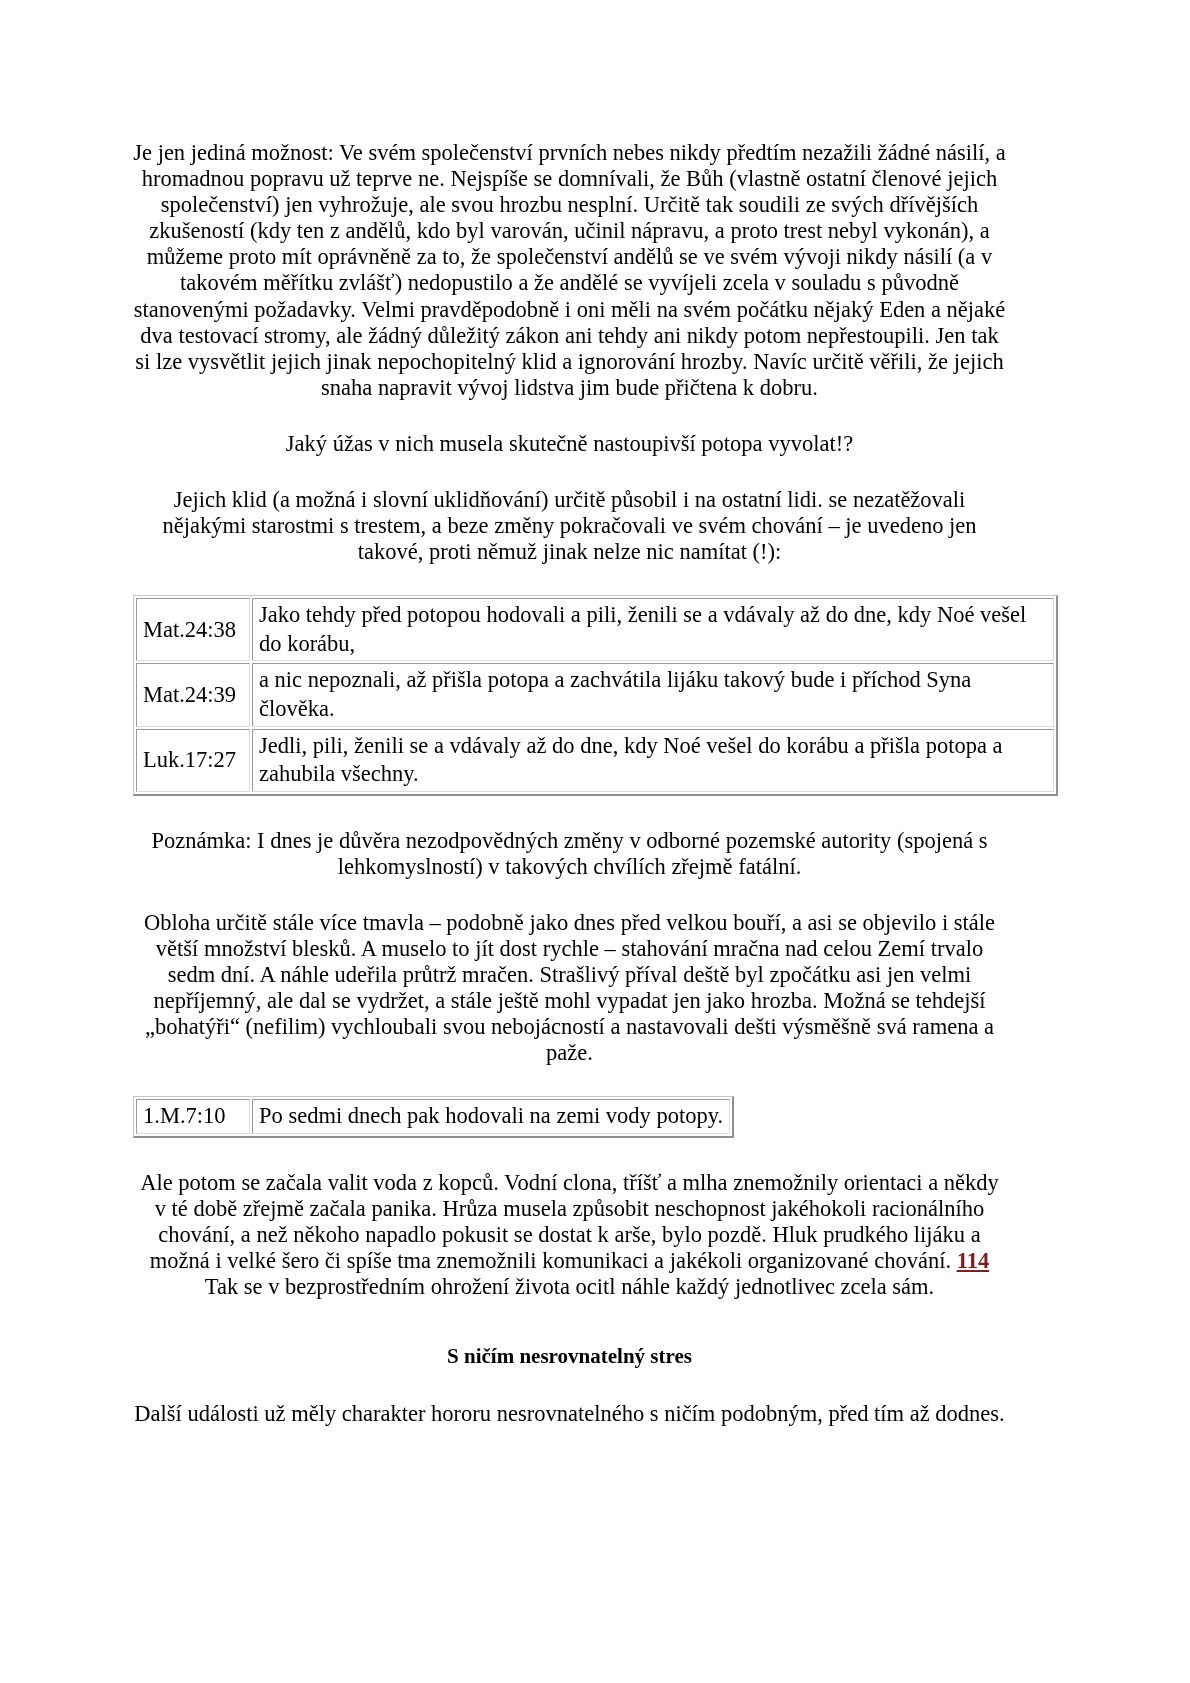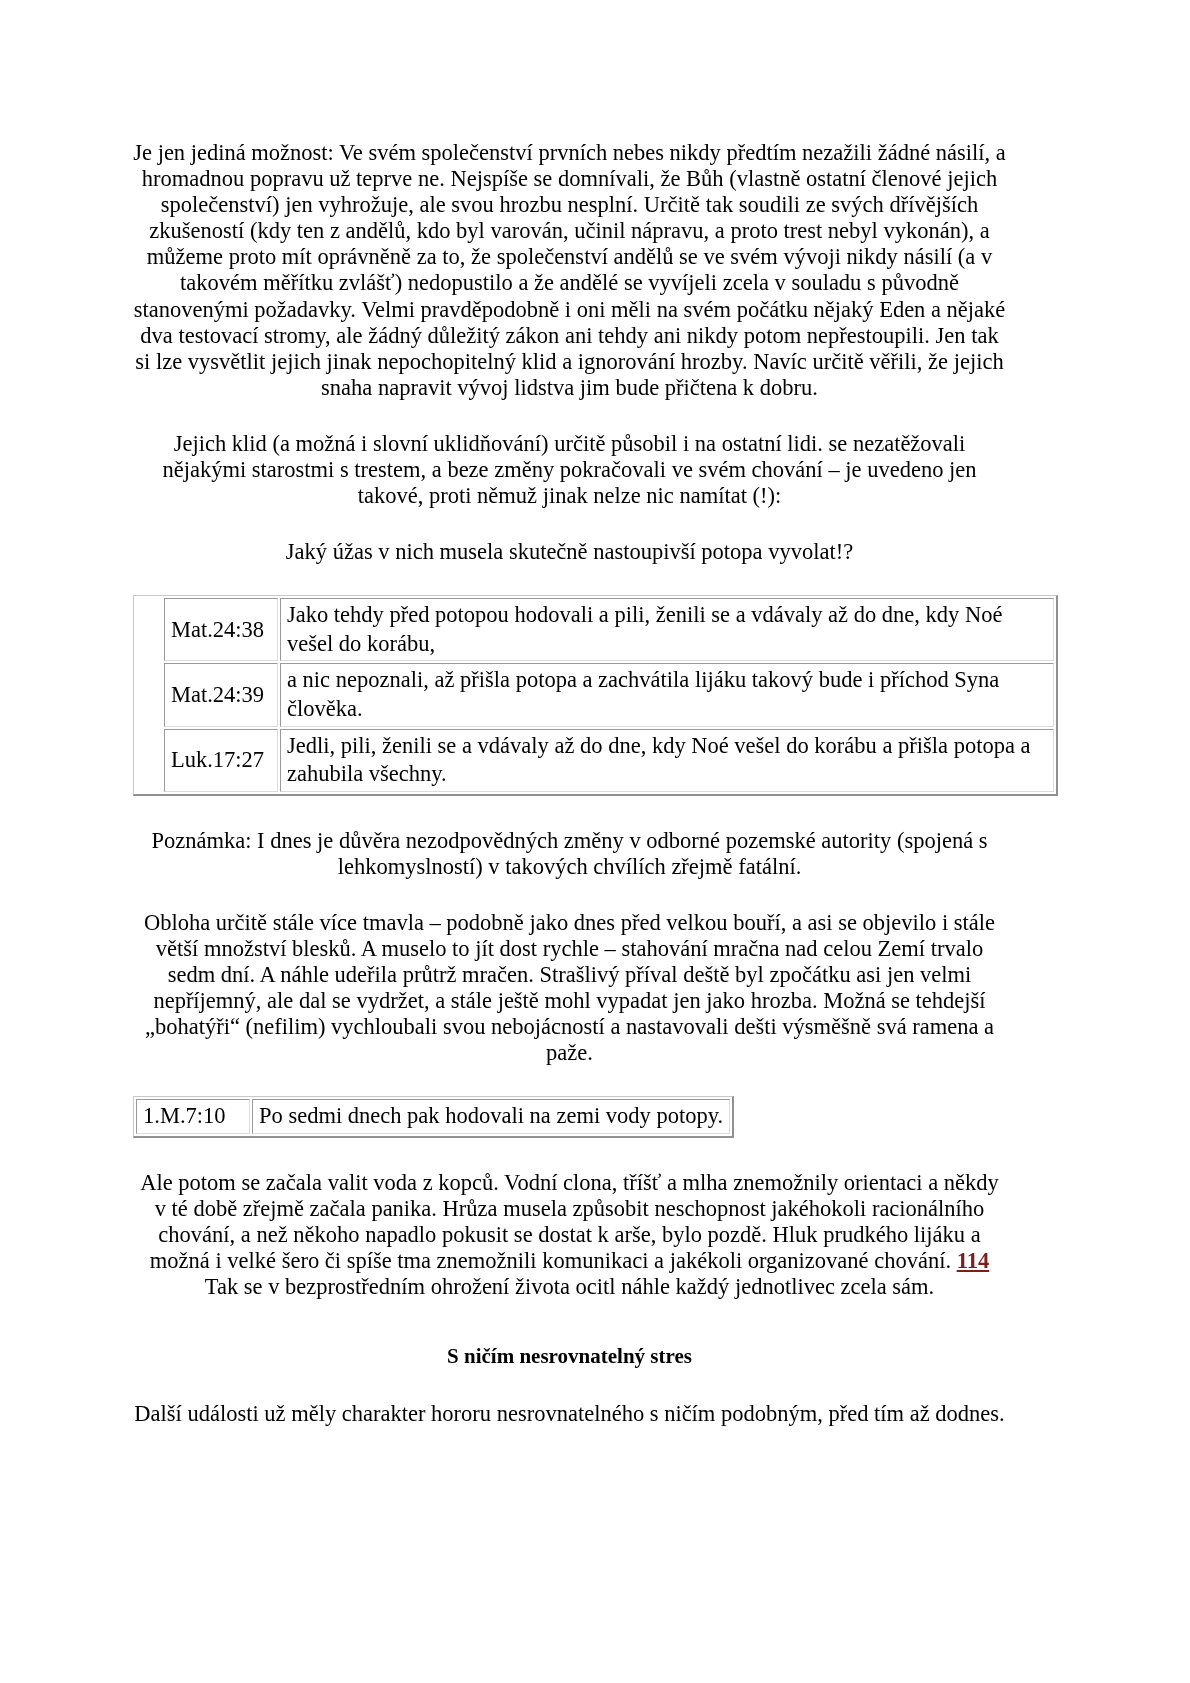--- a/index.html
+++ b/index.html
@@ -29,21 +29,21 @@
   
   .vtable {
     border-collapse: separate;
     border-spacing: 2px;
     border-style: solid;
     border-width: 1px 2px 2px 1px;
     border-color: #c9c9c9 #909090 #909090 #c9c9c9;
     margin: 10px 0 32px 0;
     background: #ffffff;
   }
-  .vtable-full { width: 100%; padding-left: 28px; }
+  .vtable-full { width: 100%; }
   .vtable td {
     border: 1px solid;
     border-color: #9a9a9a #dcdcdc #dcdcdc #9a9a9a;
     padding: 2px 6px;
     vertical-align: middle;
     line-height: 1.27;
   }
   .ref-cell {
     width: 100px;
     white-space: nowrap;
@@ -65,23 +65,23 @@
     cursor: pointer;
   }
 </style>
 </head>
 <body>
 
 <div class="content">
 
   <p class="para">Je jen jediná možnost: Ve svém společenství prvních nebes nikdy předtím nezažili žádné násilí, a hromadnou popravu už teprve ne. Nejspíše se domnívali, že Bůh (vlastně ostatní členové jejich společenství) jen vyhrožuje, ale svou hrozbu nesplní. Určitě tak soudili ze svých dřívějších zkušeností (kdy ten z andělů, kdo byl varován, učinil nápravu, a proto trest nebyl vykonán), a můžeme proto mít oprávněně za to, že společenství andělů se ve svém vývoji nikdy násilí (a v takovém měřítku zvlášť) nedopustilo a že andělé se vyvíjeli zcela v souladu s původně stanovenými požadavky. Velmi pravděpodobně i oni měli na svém počátku nějaký Eden a nějaké dva testovací stromy, ale žádný důležitý zákon ani tehdy ani nikdy potom nepřestoupili. Jen tak si lze vysvětlit jejich jinak nepochopitelný klid a ignorování hrozby. Navíc určitě věřili, že jejich snaha napravit vývoj lidstva jim bude přičtena k dobru.</p>
 
+  <p class="para">Jaký úžas v nich musela skutečně nastoupivší potopa vyvolat!?</p>
+
   <p class="para">Jejich klid (a možná i slovní uklidňování) určitě působil i na ostatní lidi. se nezatěžovali nějakými starostmi s trestem, a beze změny pokračovali ve svém chování – je uvedeno jen takové, proti němuž jinak nelze nic namítat (!):</p>
-
-  <p class="para">Jaký úžas v nich musela skutečně nastoupivší potopa vyvolat!?</p>
 
   <table class="vtable vtable-full">
     <tbody>
       <tr>
         <td class="ref-cell">Mat.24:38</td>
         <td class="verse-cell">Jako tehdy před potopou hodovali a pili, ženili se a vdávaly až do dne, kdy Noé vešel do korábu,</td>
       </tr>
       <tr>
         <td class="ref-cell">Mat.24:39</td>
         <td class="verse-cell">a nic nepoznali, až přišla potopa a zachvátila lijáku takový bude i příchod Syna člověka.</td>

